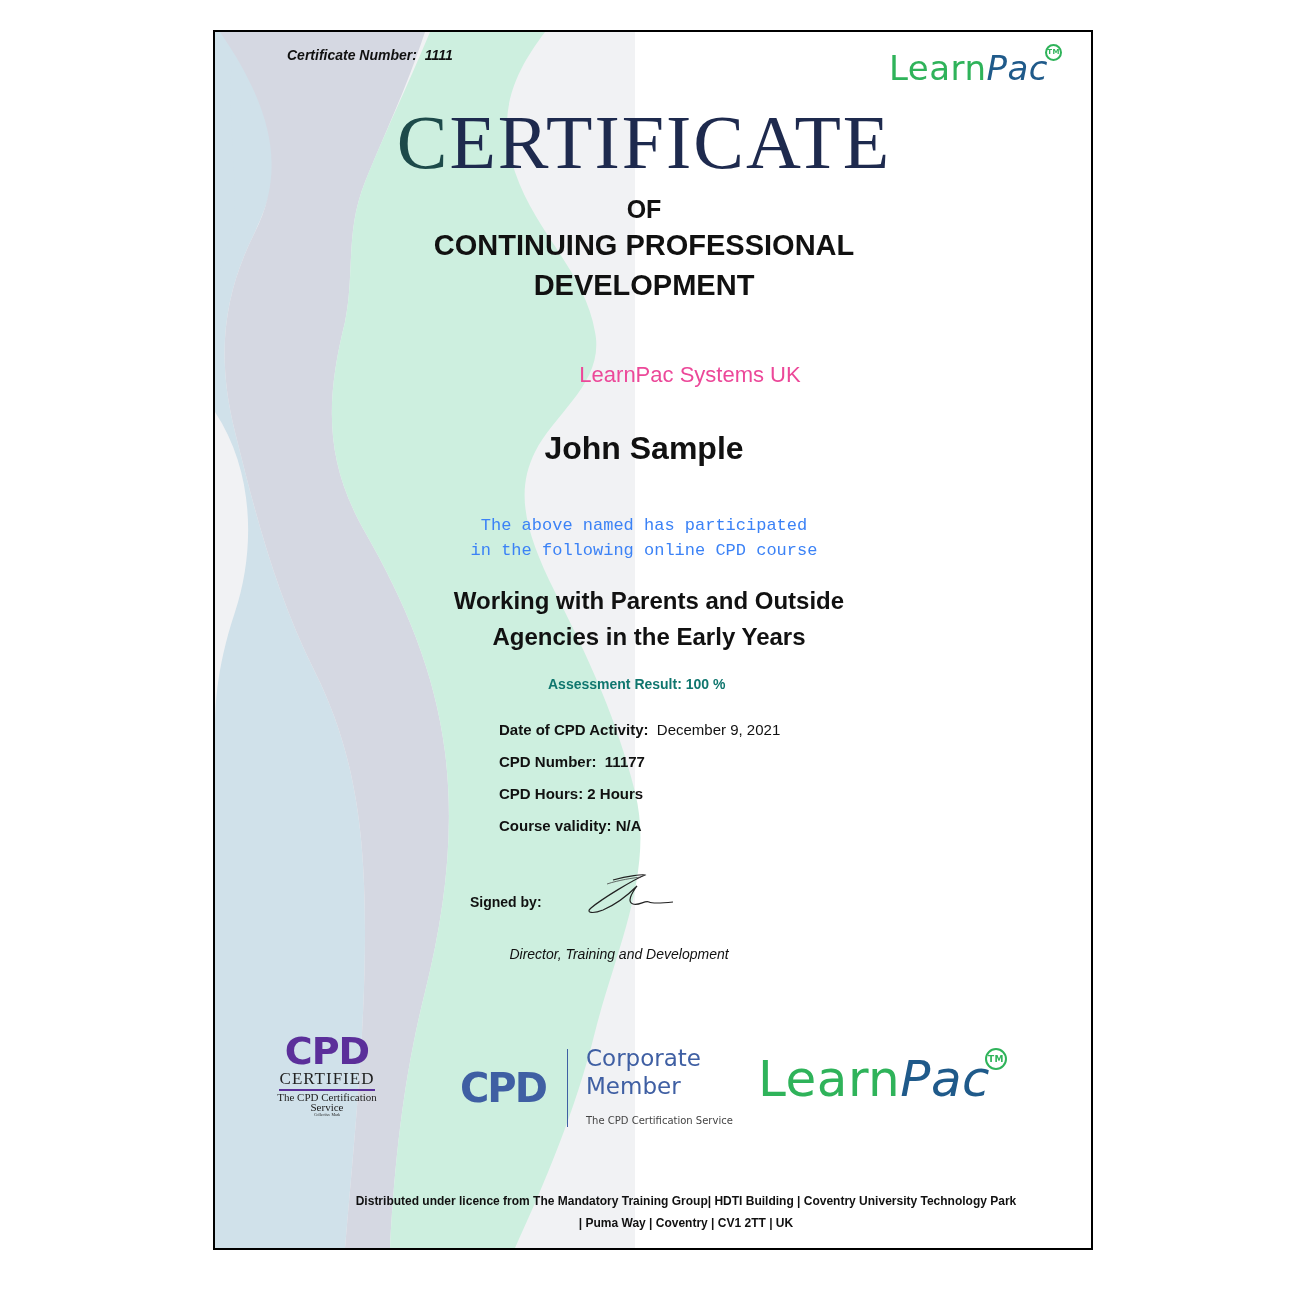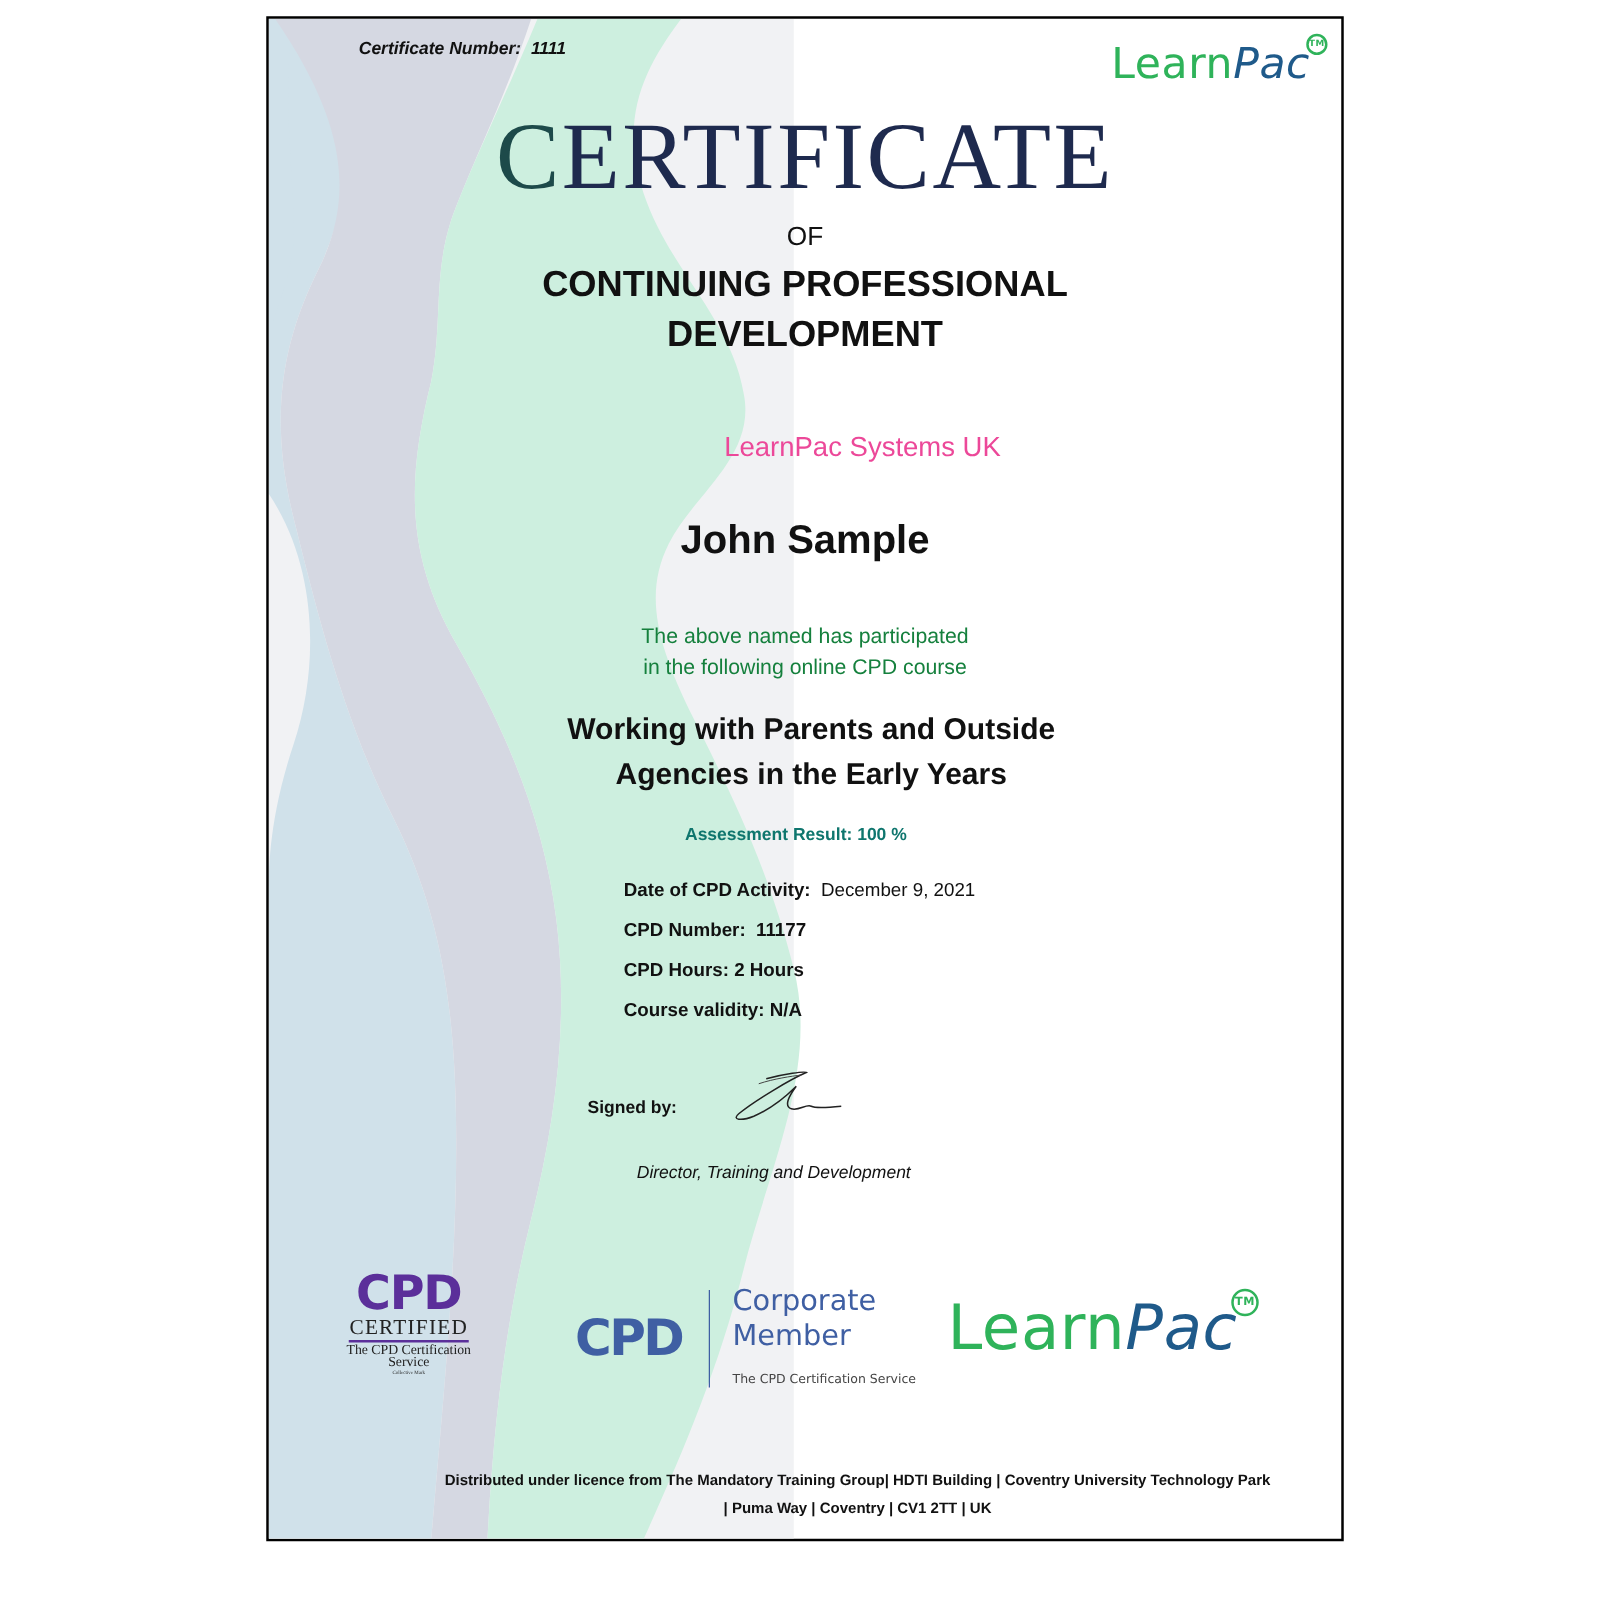--- a/index.html
+++ b/index.html
@@ -1,19 +1,19 @@
 <!DOCTYPE html>
 <html><head>
 <meta charset="utf-8">
 <style>
   html, body { margin:0; padding:0; background:#ffffff; }
   body { width:1289px; height:1289px; position:relative; overflow:hidden; font-family:"Liberation Sans", sans-serif; }
   .cert {
-    position:absolute; left:213px; top:13px; width:858px; height:1216px;
-    border:2px solid #000; background:#fff; overflow:hidden;
+    position:absolute; left:213px; top:30px; width:858px; height:1216px;
+    border:2px solid #000; background:#fff; overflow:hidden;padding-left:18px;
   }
   .waves { position:absolute; left:0; top:0; width:858px; height:1216px; }
   .abs { position:absolute; }
   .center { text-align:center; }
   .cert-number {
     left:72px; top:15px; font-size:14px; font-weight:bold; font-style:italic; color:#111;
     font-family:"Liberation Sans", sans-serif;
   }
   .logo { font-family:"DejaVu Sans", sans-serif; font-weight:normal; letter-spacing:0.5px; }
   .logo .learn { color:#2fb35a; }
@@ -22,25 +22,25 @@
     position:absolute; border:2px solid #2fb35a; border-radius:50%; color:#2fb35a;
     font-size:7px; font-weight:bold; text-align:center;
   }
   .logo-top { left:674px; top:16px; font-size:34px; }
   .logo-top .tm { left:156px; top:-4px; width:13px; height:13px; line-height:13px; }
   .title-main {
     left:0; width:858px; top:72px; font-family:"Liberation Serif", serif; font-size:76px;
     color:#1e2a4e; letter-spacing:2px; line-height:1;
   }
   .title-main .c { color:#1d4a4a; }
-  .title-of { left:0; width:858px; top:163px; font-size:21px; font-weight:normal; color:#111; }
+  .title-of { left:0; width:858px; top:163px; font-size:25px; font-weight:bold; color:#111; }
   .title-sub { left:0; width:858px; top:193px; font-size:29px; font-weight:bold; color:#111; line-height:40px;text-align:center; }
   .org { left:0; width:858px; top:330px; font-size:22px; color:#ec4899;margin-left:46px; }
   .name { left:0; width:858px; top:398px; font-size:32px; font-weight:bold; color:#111; }
-  .participated { left:0; width:858px; top:481px; font-size:17px; color:#15803d; line-height:25px; }
+  .participated { left:0; width:858px; top:481px; font-size:17px; color:#3b82f6; line-height:25px;font-family:Liberation Mono, monospace; }
   .course { left:0; width:868px; top:551px; font-size:24px; font-weight:bold; color:#111; line-height:36px; }
   .assessment { left:333px; top:644px; font-size:14px; font-weight:bold; color:#0f766e; }
   .detail { left:284px; font-size:15px; color:#111; }
   .detail b { font-weight:bold; }
   .signed { left:255px; top:862px; font-size:14px; font-weight:bold; color:#111; }
   .signature { left:368px; top:840px; width:100px; height:44px; }
   .signer { left:0; width:808px; top:910px; font-size:14px; font-style:italic; color:#111; line-height:25px; }
   .cpd-certified { left:52px; top:1000px; width:120px; height:100px; }
   .cpd-cert-text { font-family:"Liberation Serif", serif; color:#4a2a86; }
   .corp { left:245px; top:1010px; width:290px; height:90px; }

